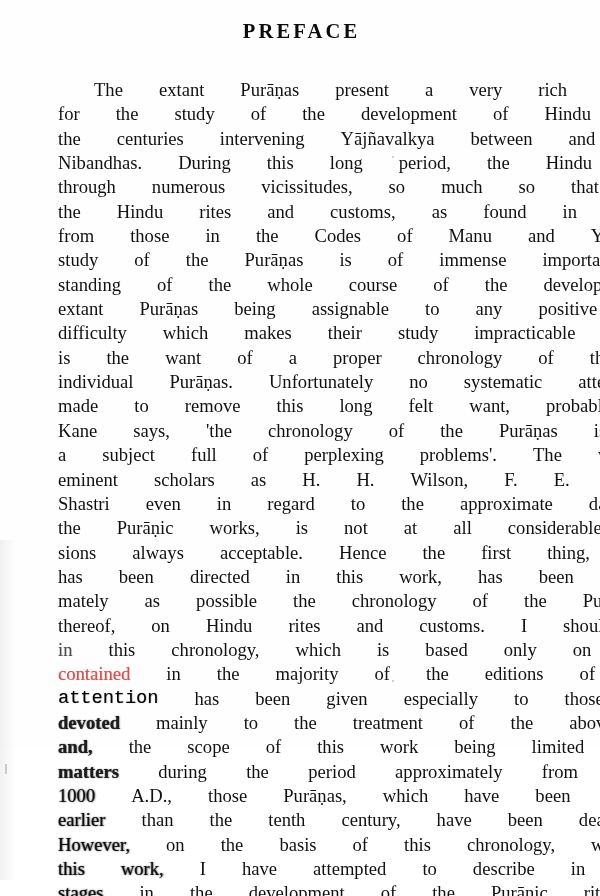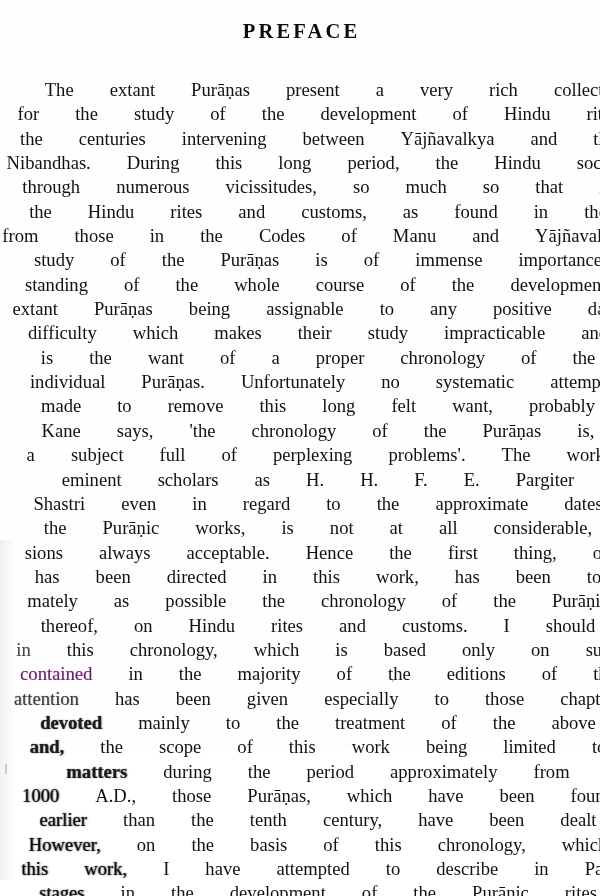--- a/index.html
+++ b/index.html
@@ -62,33 +62,33 @@
   .line {
     display: block;
     white-space: nowrap;
     height: 24.35px;
     position: relative;
   }
 
   
   .line.j {
     display: flex;
-    justify-content: center;
+    justify-content: space-between;
     width: 556px;
   }
   .line.j > span { white-space: pre; }
 
   
   .line.first { padding-left: 36px; width: 520px; }
 
   
   
   .fade1 { color: #4a4a4a; text-shadow: 0 0 0.7px rgba(0,0,0,0.25); }
-  .fade2 { color: #701a75; text-shadow: 0.4px 0 0.9px rgba(0,0,0,0.3); filter: blur(0.25px); }
-  .fade3 { color: #404040; text-shadow: 0.5px 0 1.1px rgba(0,0,0,0.45); filter: blur(0.35px); }
+  .fade2 { color: #ef4444; text-shadow: 0.4px 0 0.9px rgba(0,0,0,0.3); filter: blur(0.25px); }
+  .fade3 { color: #000000; text-shadow: 0.5px 0 1.1px rgba(0,0,0,0.45); filter: blur(0.35px); font-family: Liberation Mono, monospace; }
   .smudge { color: #1c1c1c; text-shadow: 0.6px 0 1.3px rgba(0,0,0,0.55), -0.4px 0 0.8px rgba(0,0,0,0.4); filter: blur(0.4px); font-weight: bold; }
   .smudge-hvy { color: #0d0d0d; text-shadow: 0.8px 0 1.6px rgba(0,0,0,0.6), -0.6px 0 1.0px rgba(0,0,0,0.5); filter: blur(0.5px); font-weight: normal; }
 
   
   .gutter-shade {
     position: absolute;
     left: 0; top: 540px;
     width: 16px; height: 340px;
     background: linear-gradient(to right, rgba(0,0,0,0.055), rgba(0,0,0,0));
     pointer-events: none;
@@ -126,22 +126,22 @@
           <span>the</span>
           <span>development</span>
           <span>of</span>
           <span>Hindu</span>
           <span>rites</span>
         </div>
         <div class="line j">
           <span>the</span>
           <span>centuries</span>
           <span>intervening</span>
+          <span>Yājñavalkya</span>
           <span>between</span>
-          <span>Yājñavalkya</span>
           <span>and</span>
           <span>the</span>
         </div>
         <div class="line j">
           <span>Nibandhas.</span>
           <span>During</span>
           <span>this</span>
           <span>long</span>
           <span>period,</span>
           <span>the</span>
@@ -267,20 +267,21 @@
           <span>problems'.</span>
           <span>The</span>
           <span>work,</span>
         </div>
         <div class="line j">
           <span>eminent</span>
           <span>scholars</span>
           <span>as</span>
           <span>H.</span>
           <span>H.</span>
+          <span>Wilson,</span>
           <span>F.</span>
           <span>E.</span>
           <span>Pargiter</span>
         </div>
         <div class="line j">
           <span>Shastri</span>
           <span>even</span>
           <span>in</span>
           <span>regard</span>
           <span>to</span>

